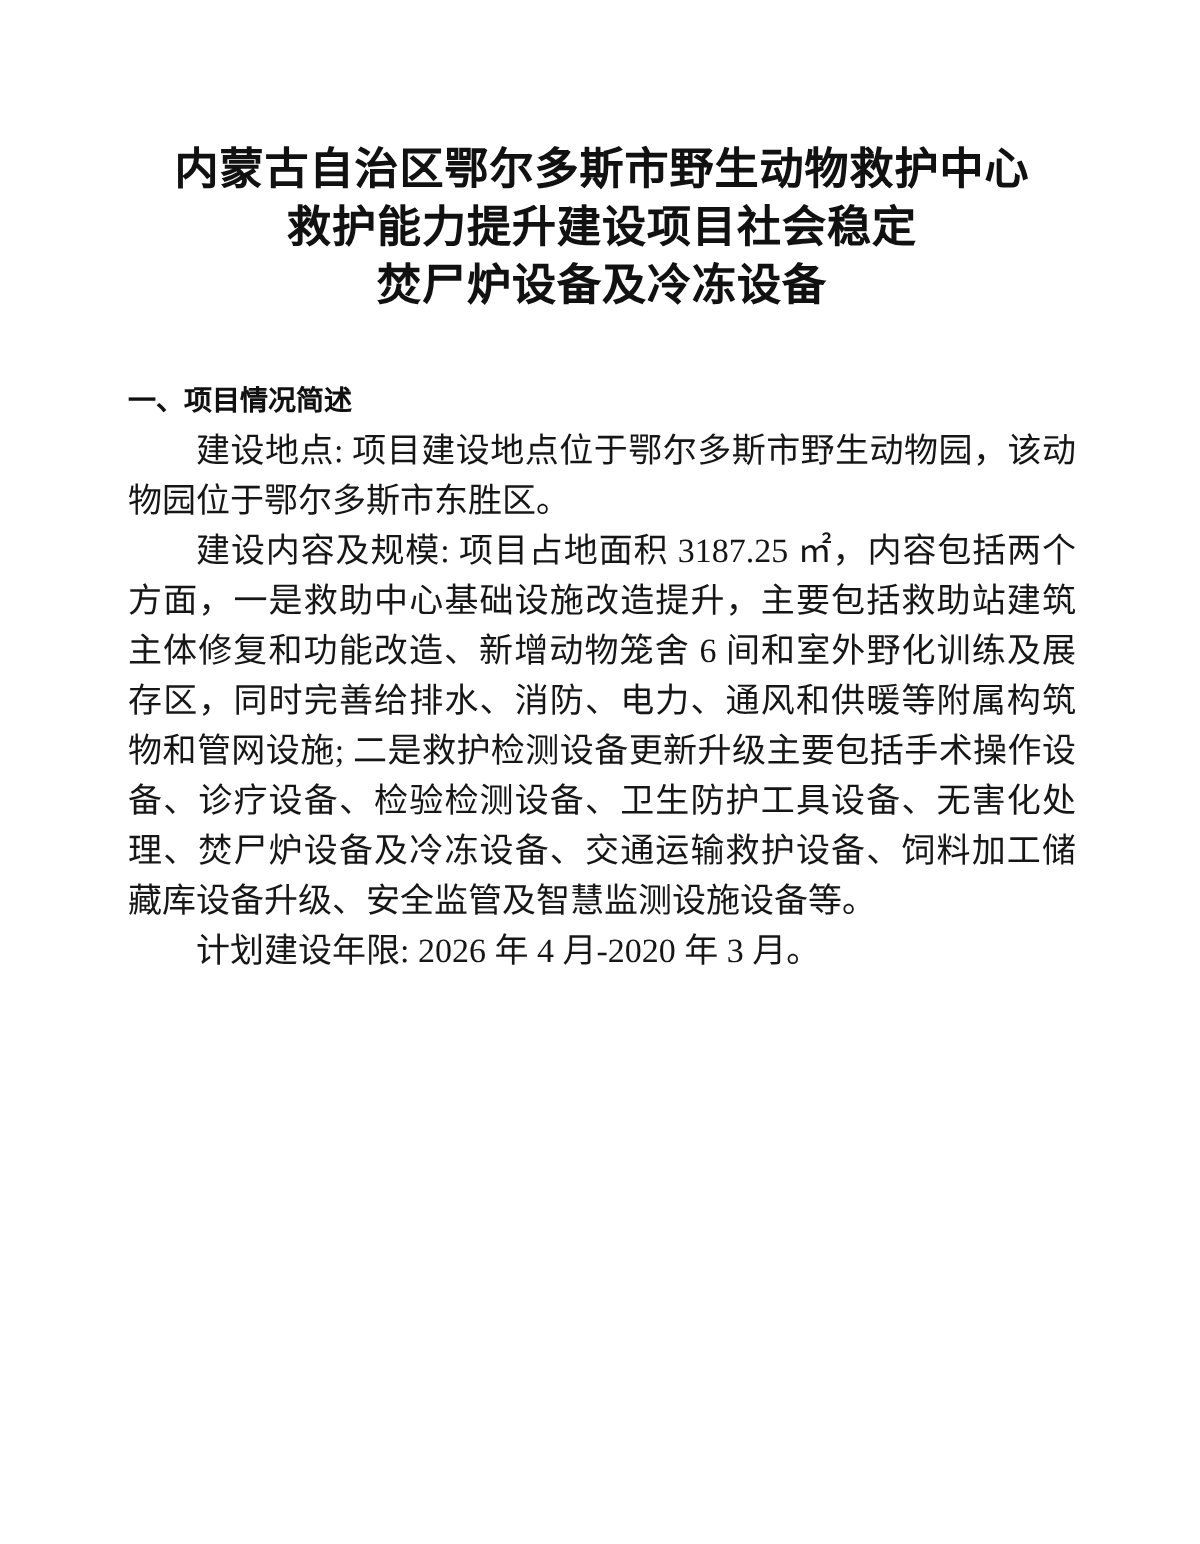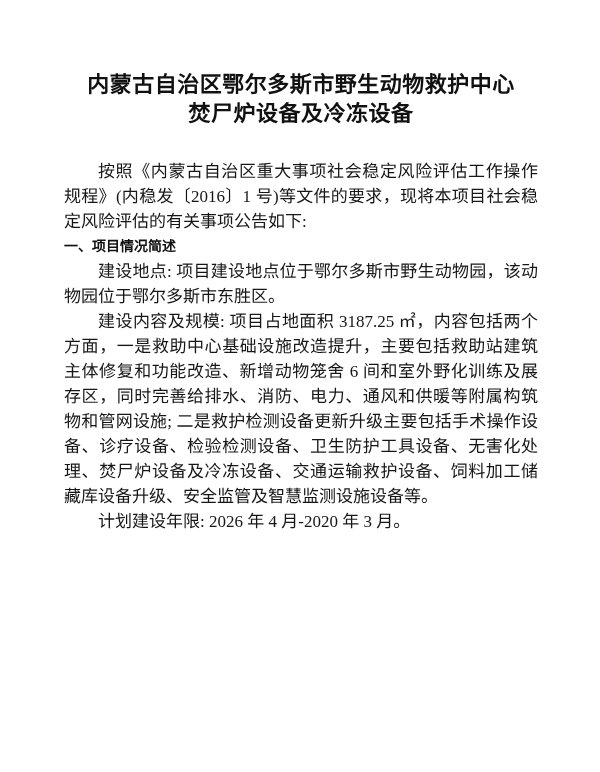--- a/index.html
+++ b/index.html
@@ -52,26 +52,26 @@
     color: #111111;
   }
 </style>
 </head>
 <body>
 
 <div class="page">
 
   <h1 class="doc-title">
     <span class="title-line">内蒙古自治区鄂尔多斯市野生动物救护中心</span>
+    <span class="title-line">救护能力提升建设项目社会稳定</span>
     <span class="title-line">焚尸炉设备及冷冻设备</span>
   </h1>
 
   <div class="doc-body">
 
-    <p class="para">按照《内蒙古自治区重大事项社会稳定风险评估工作操作规程》(内稳发〔2016〕1 号)等文件的要求，现将本项目社会稳定风险评估的有关事项公告如下:</p>
 
     <h2 class="section-heading">一、项目情况简述</h2>
     <p class="para">建设地点: 项目建设地点位于鄂尔多斯市野生动物园，该动物园位于鄂尔多斯市东胜区。</p>
     <p class="para">建设内容及规模: 项目占地面积 3187.25 ㎡，内容包括两个方面，一是救助中心基础设施改造提升，主要包括救助站建筑主体修复和功能改造、新增动物笼舍 6 间和室外野化训练及展存区，同时完善给排水、消防、电力、通风和供暖等附属构筑物和管网设施; 二是救护检测设备更新升级主要包括手术操作设备、诊疗设备、检验检测设备、卫生防护工具设备、无害化处理、焚尸炉设备及冷冻设备、交通运输救护设备、饲料加工储藏库设备升级、安全监管及智慧监测设施设备等。</p>
     <p class="para">计划建设年限: 2026 年 4 月-2020 年 3 月。</p>
 
 
   </div>
 
 </div>

